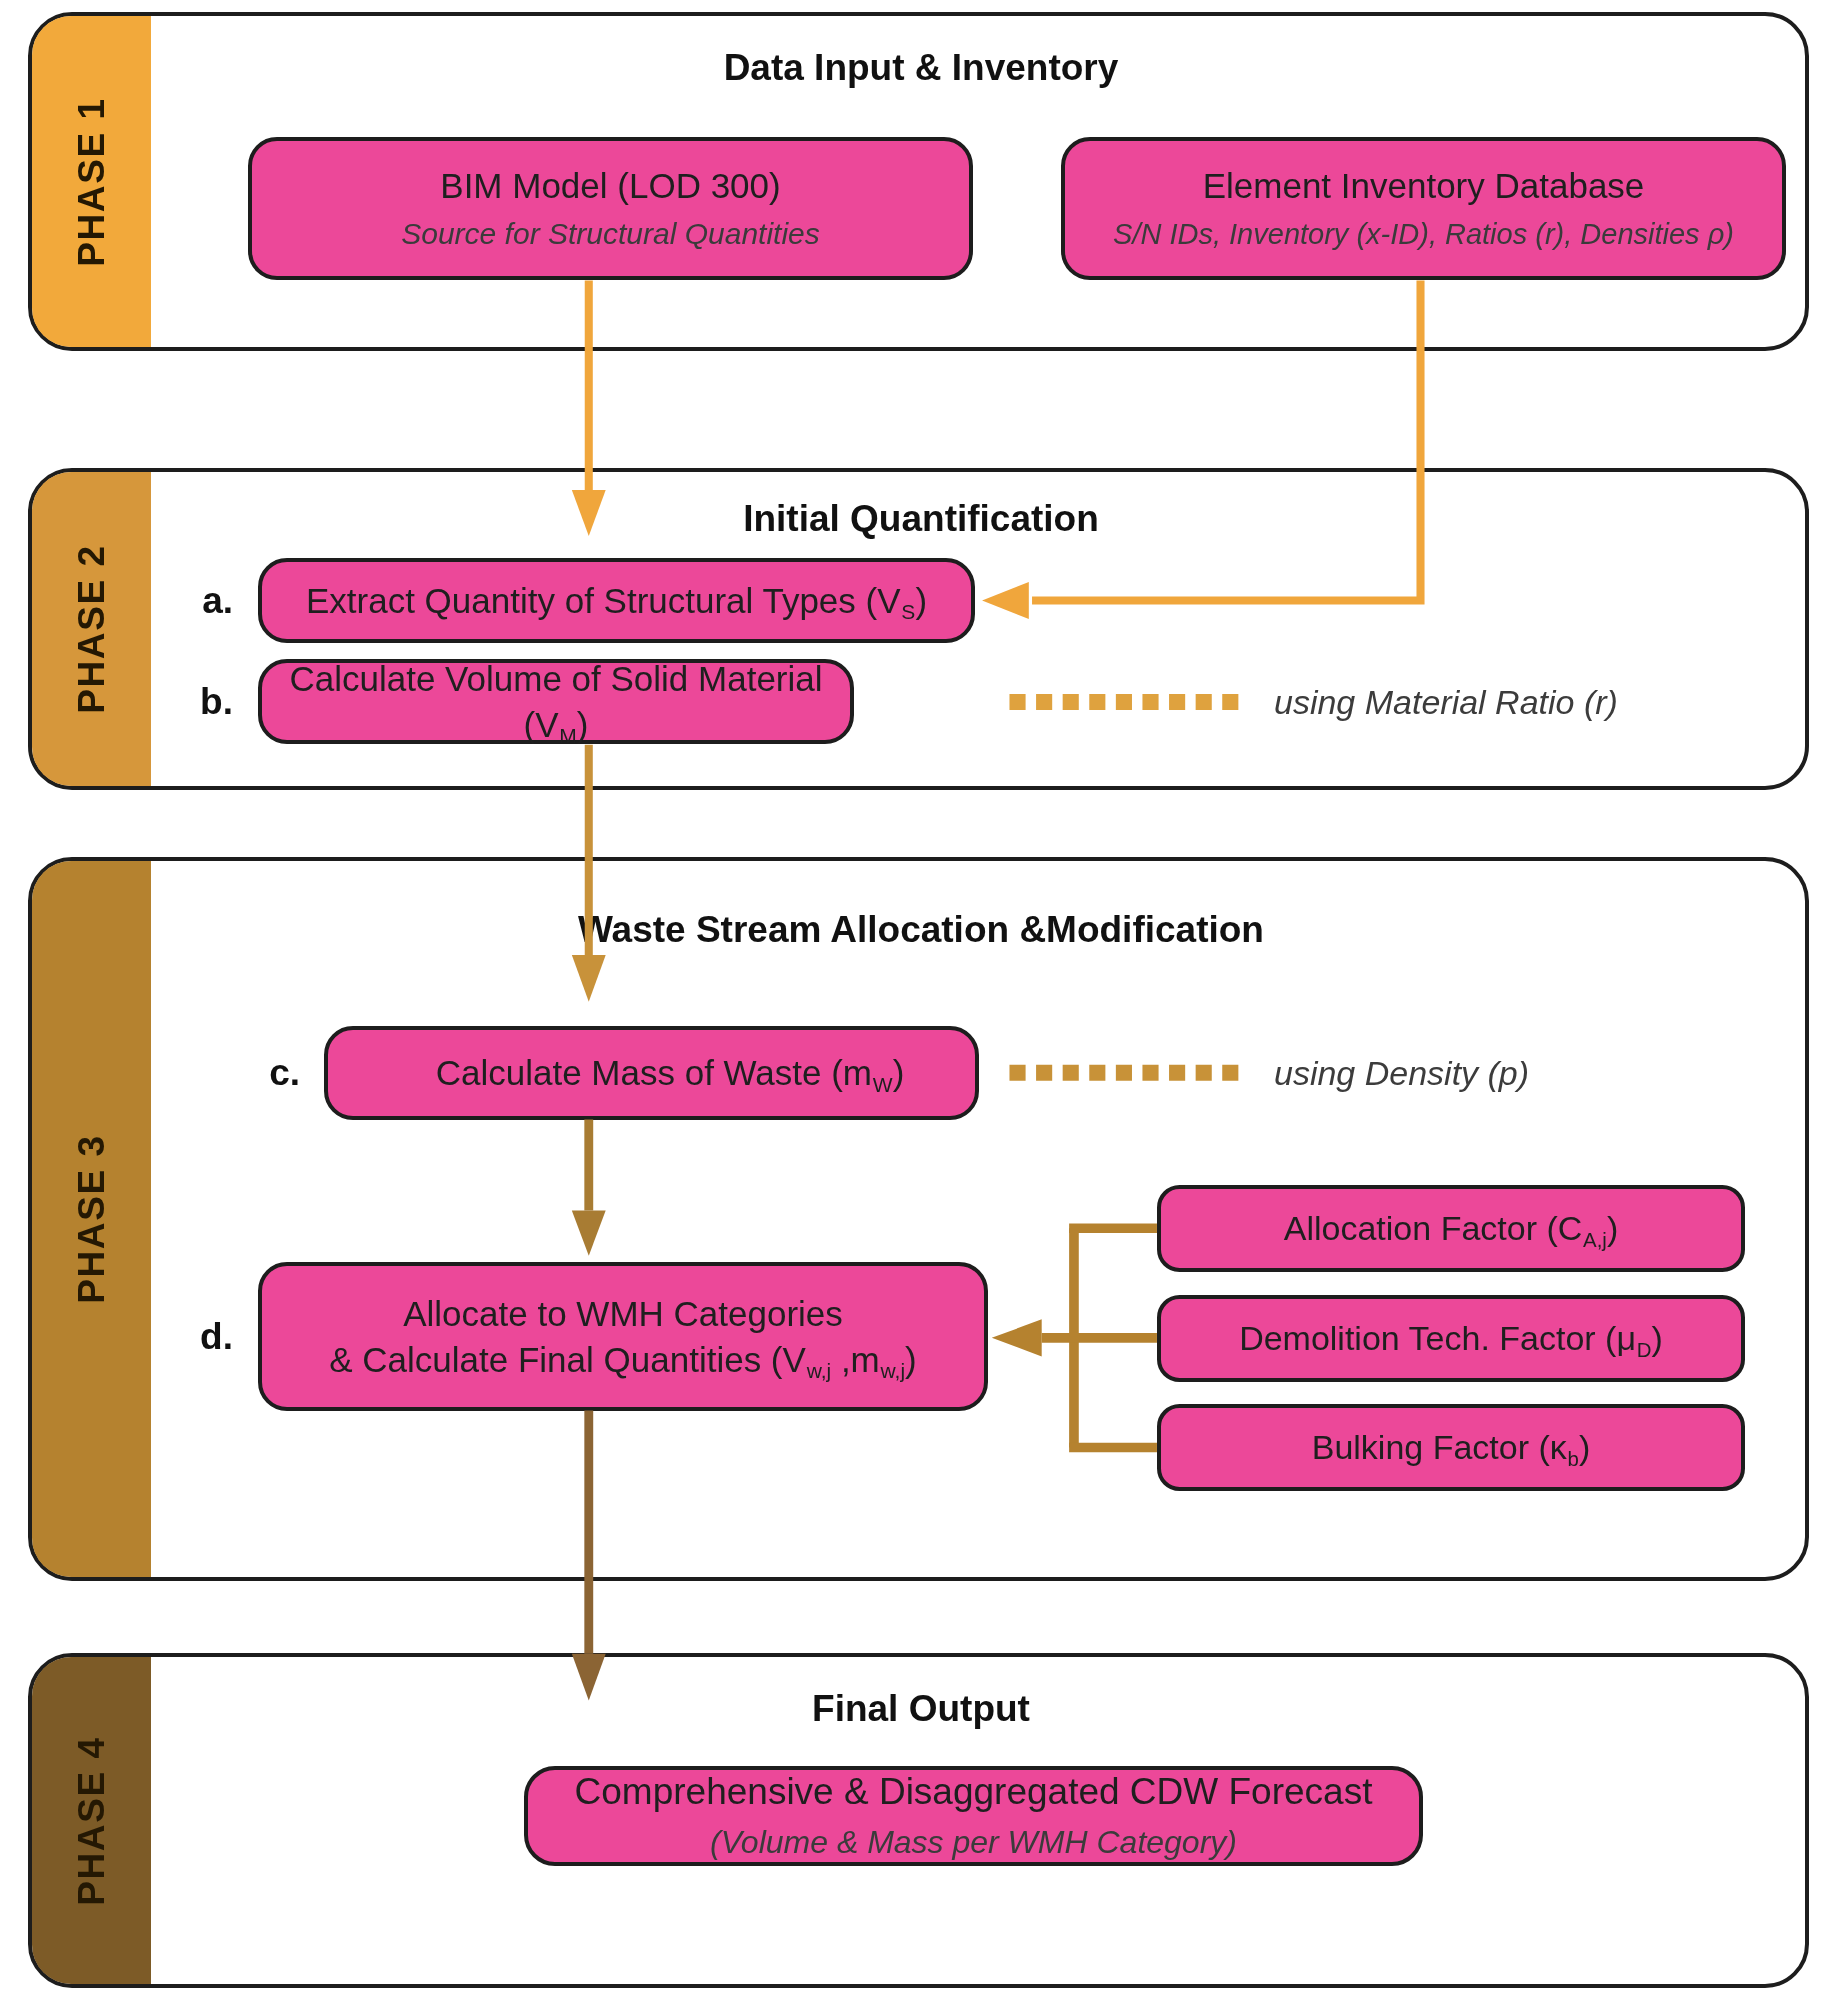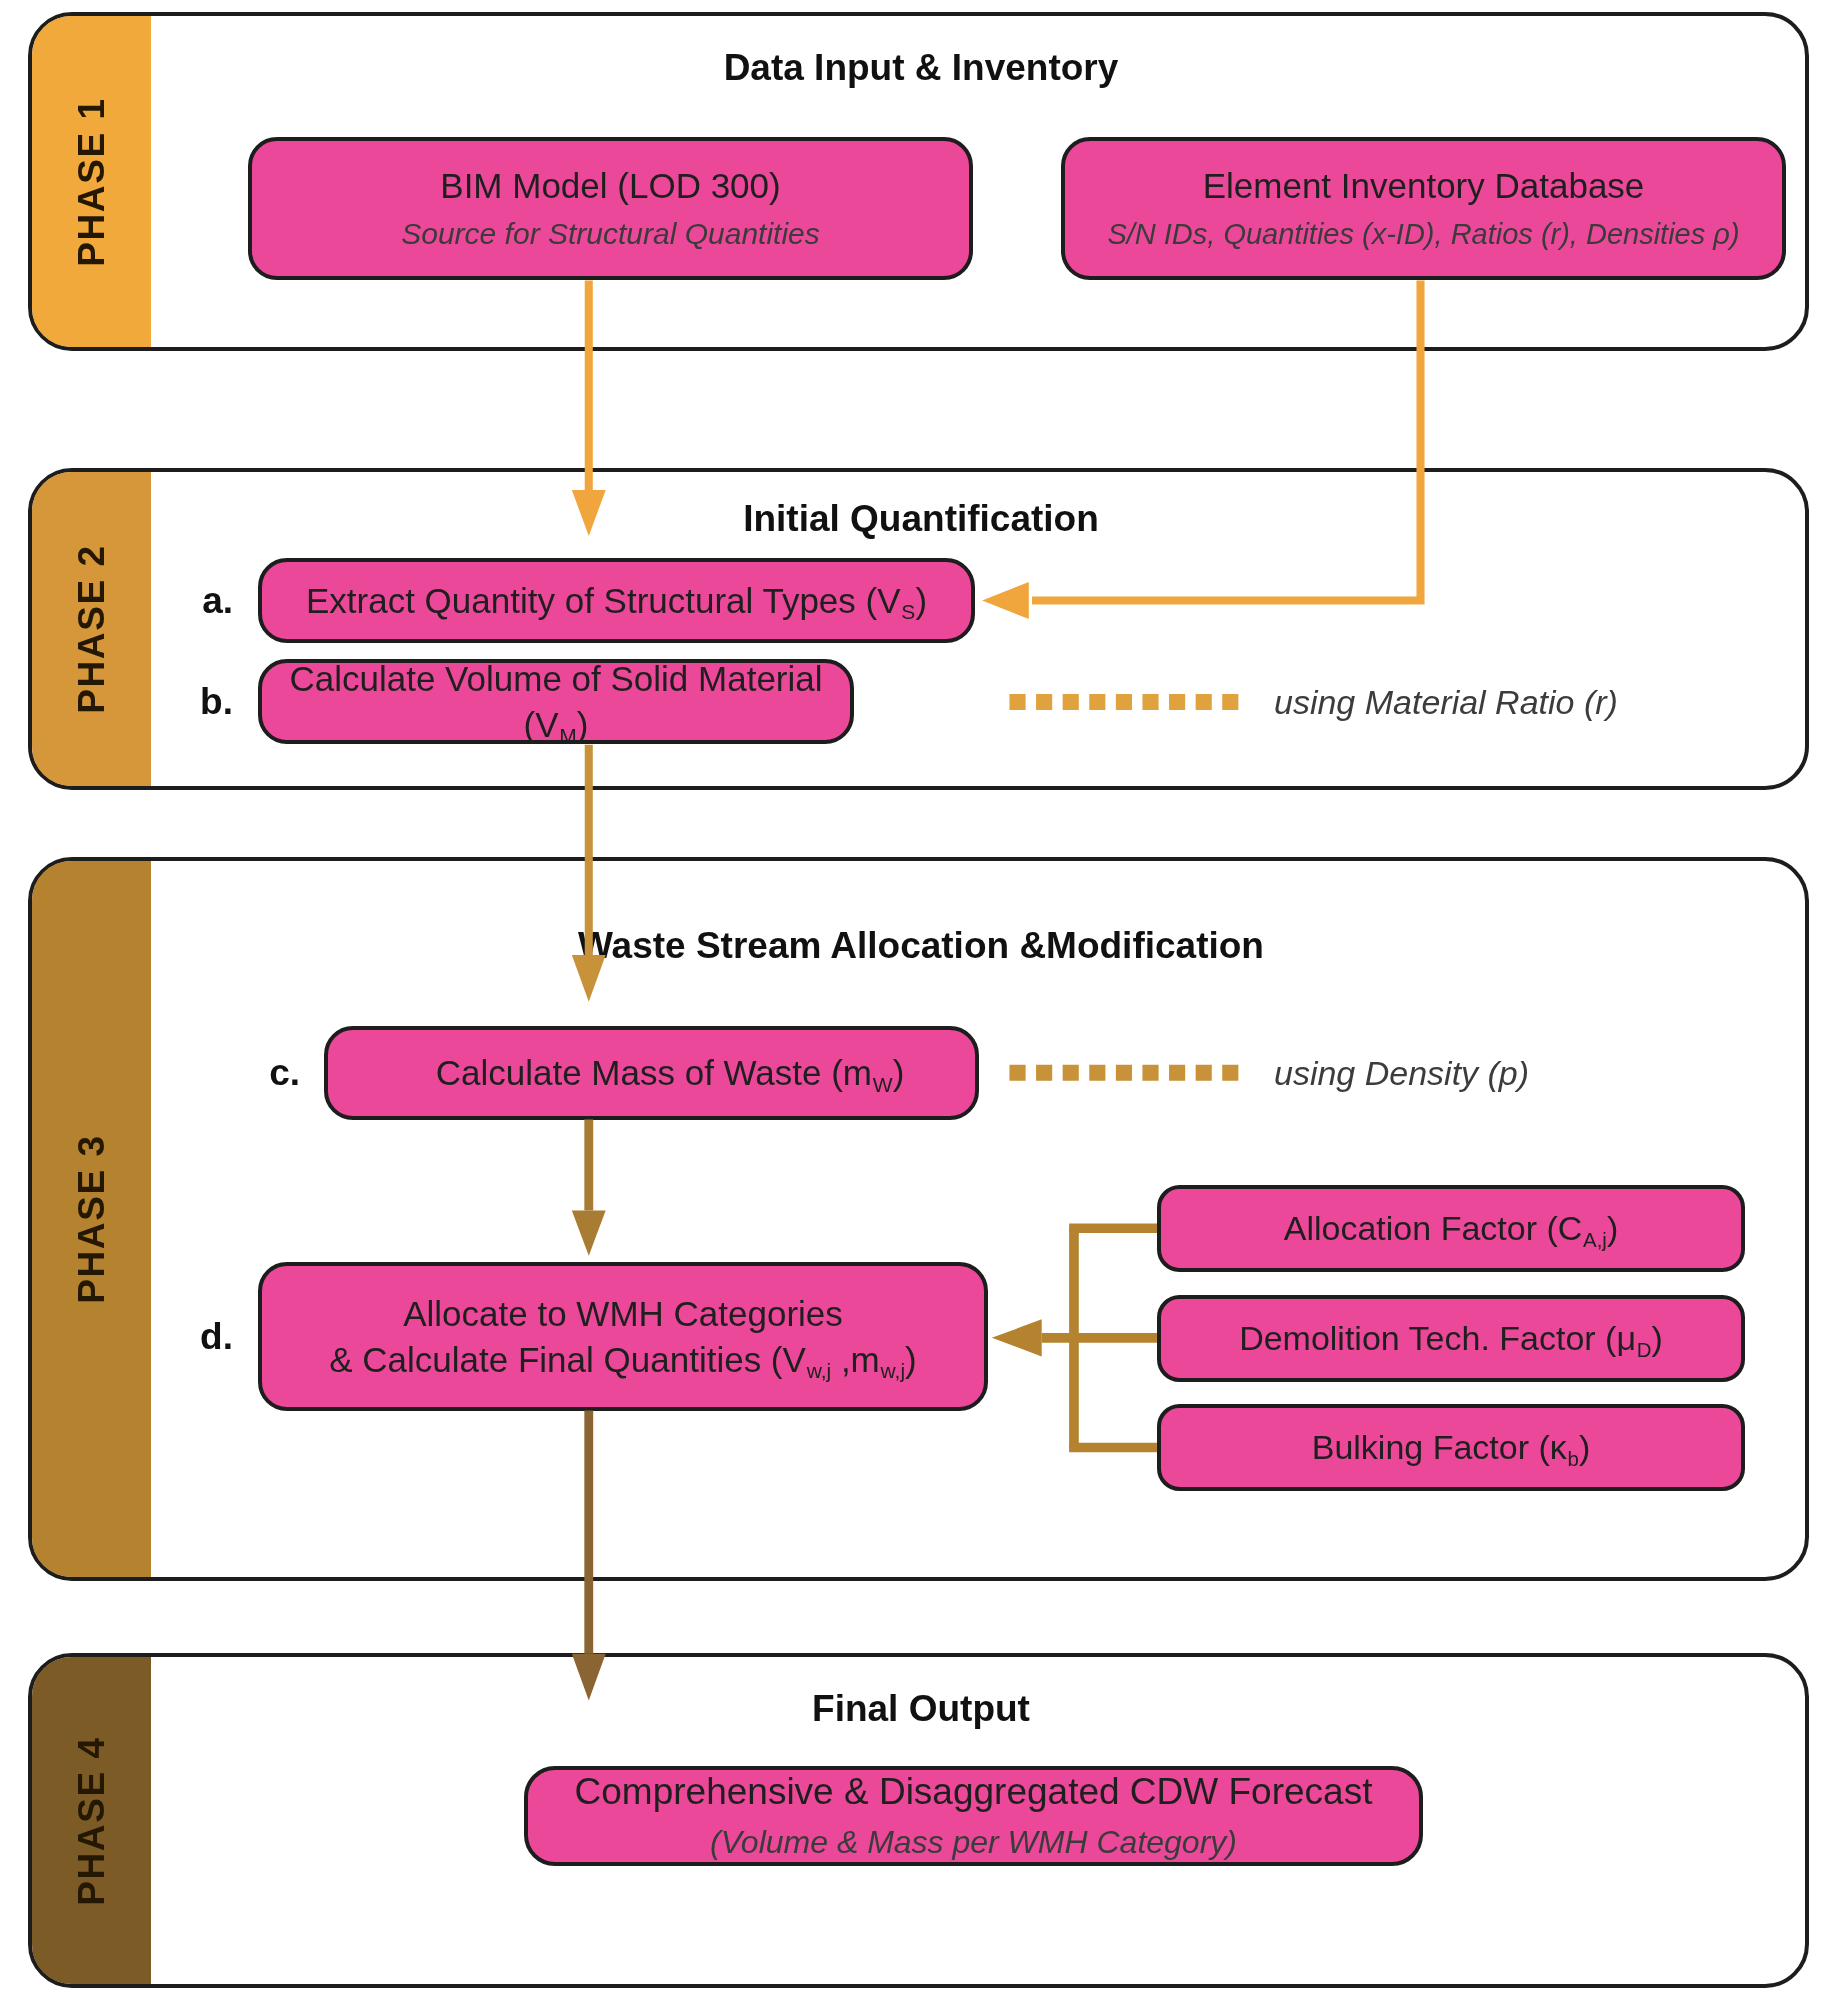--- a/index.html
+++ b/index.html
@@ -114,21 +114,21 @@
     <div class="phase-title" style="top:31px;">Data Input &amp; Inventory</div>
   </div>
 
   <div class="node" style="left:248px; top:137px; width:725px; height:143px;">
     <div class="title-line">BIM Model (LOD 300)</div>
     <div class="sub-line">Source for Structural Quantities</div>
   </div>
 
   <div class="node" style="left:1061px; top:137px; width:725px; height:143px;">
     <div class="title-line">Element Inventory Database</div>
-    <div class="sub-line" style="font-size:29px;">S/N IDs, Quantities (x-ID), Ratios (r), Densities ρ)</div>
+    <div class="sub-line" style="font-size:29px;">S/N IDs, Inventory (x-ID), Ratios (r), Densities ρ)</div>
   </div>
 
   <div class="phase" style="top:468px; height:322px;">
     <div class="sidebar" style="background: rgb(214, 151, 59);">
       <span class="sidebar-text">PHASE 2</span>
     </div>
     <div class="phase-title" style="top:26px;">Initial Quantification</div>
   </div>
 
   <div class="step-label" style="left:185px; top:558px; height:85px;">a.</div>
@@ -140,21 +140,21 @@
   <div class="node" style="left:258px; top:659px; width:596px; height:85px;">
     <div class="step-text"><span>Calculate Volume of Solid Material (V</span><span class="sub">M</span><span>)</span></div>
   </div>
 
   <div class="annotation" style="left:1274px; top:678px;">using Material Ratio (r)</div>
 
   <div class="phase" style="top:857px; height:724px;">
     <div class="sidebar" style="background: rgb(181, 130, 47);">
       <span class="sidebar-text">PHASE 3</span>
     </div>
-    <div class="phase-title" style="top:64px;">Waste Stream Allocation &amp;Modification</div>
+    <div class="phase-title" style="top:48px;">Waste Stream Allocation &amp;Modification</div>
   </div>
 
   <div class="step-label" style="left:252px; top:1026px; height:94px;">c.</div>
   <div class="node" style="left:324px; top:1026px; width:655px; height:94px;padding-left:37px;">
     <div class="step-text"><span>Calculate Mass of Waste (m</span><span class="sub">W</span><span>)</span></div>
   </div>
 
   <div class="annotation" style="left:1274px; top:1049px;">using Density (p)</div>
 
   <div class="step-label" style="left:185px; top:1262px; height:149px;">d.</div>

